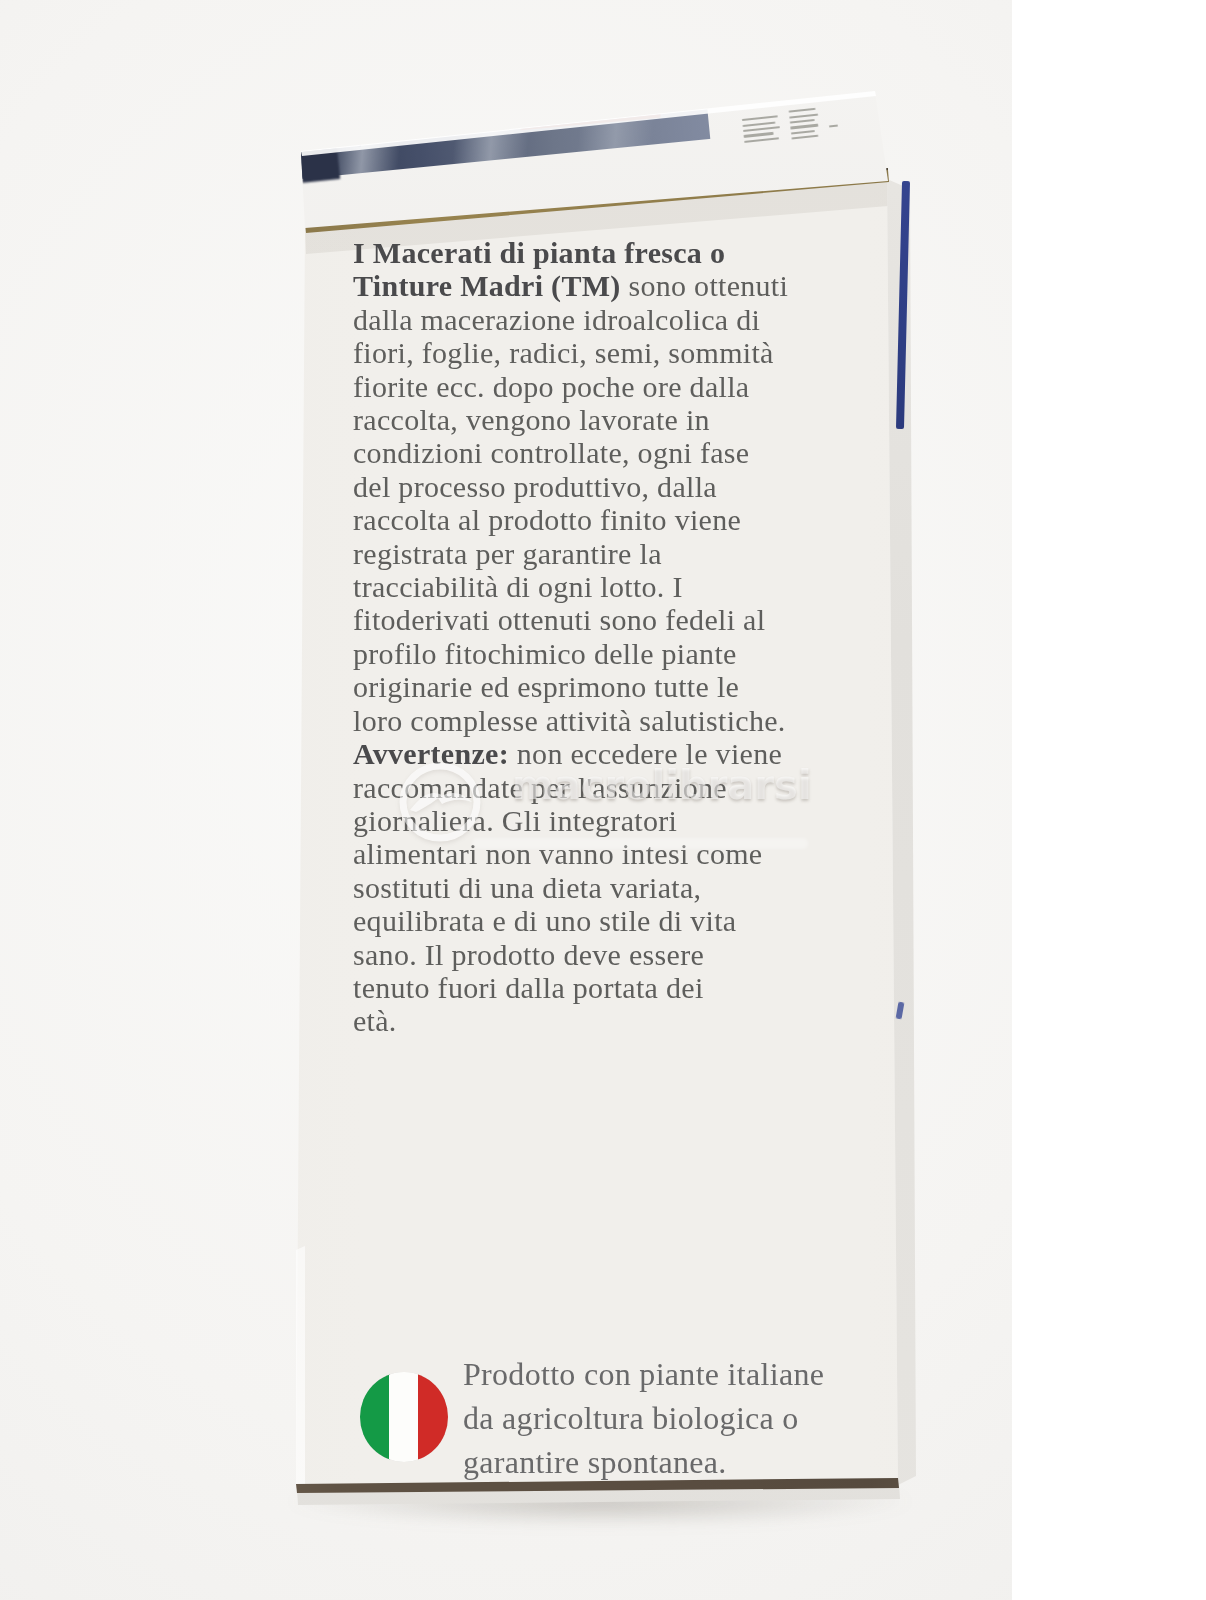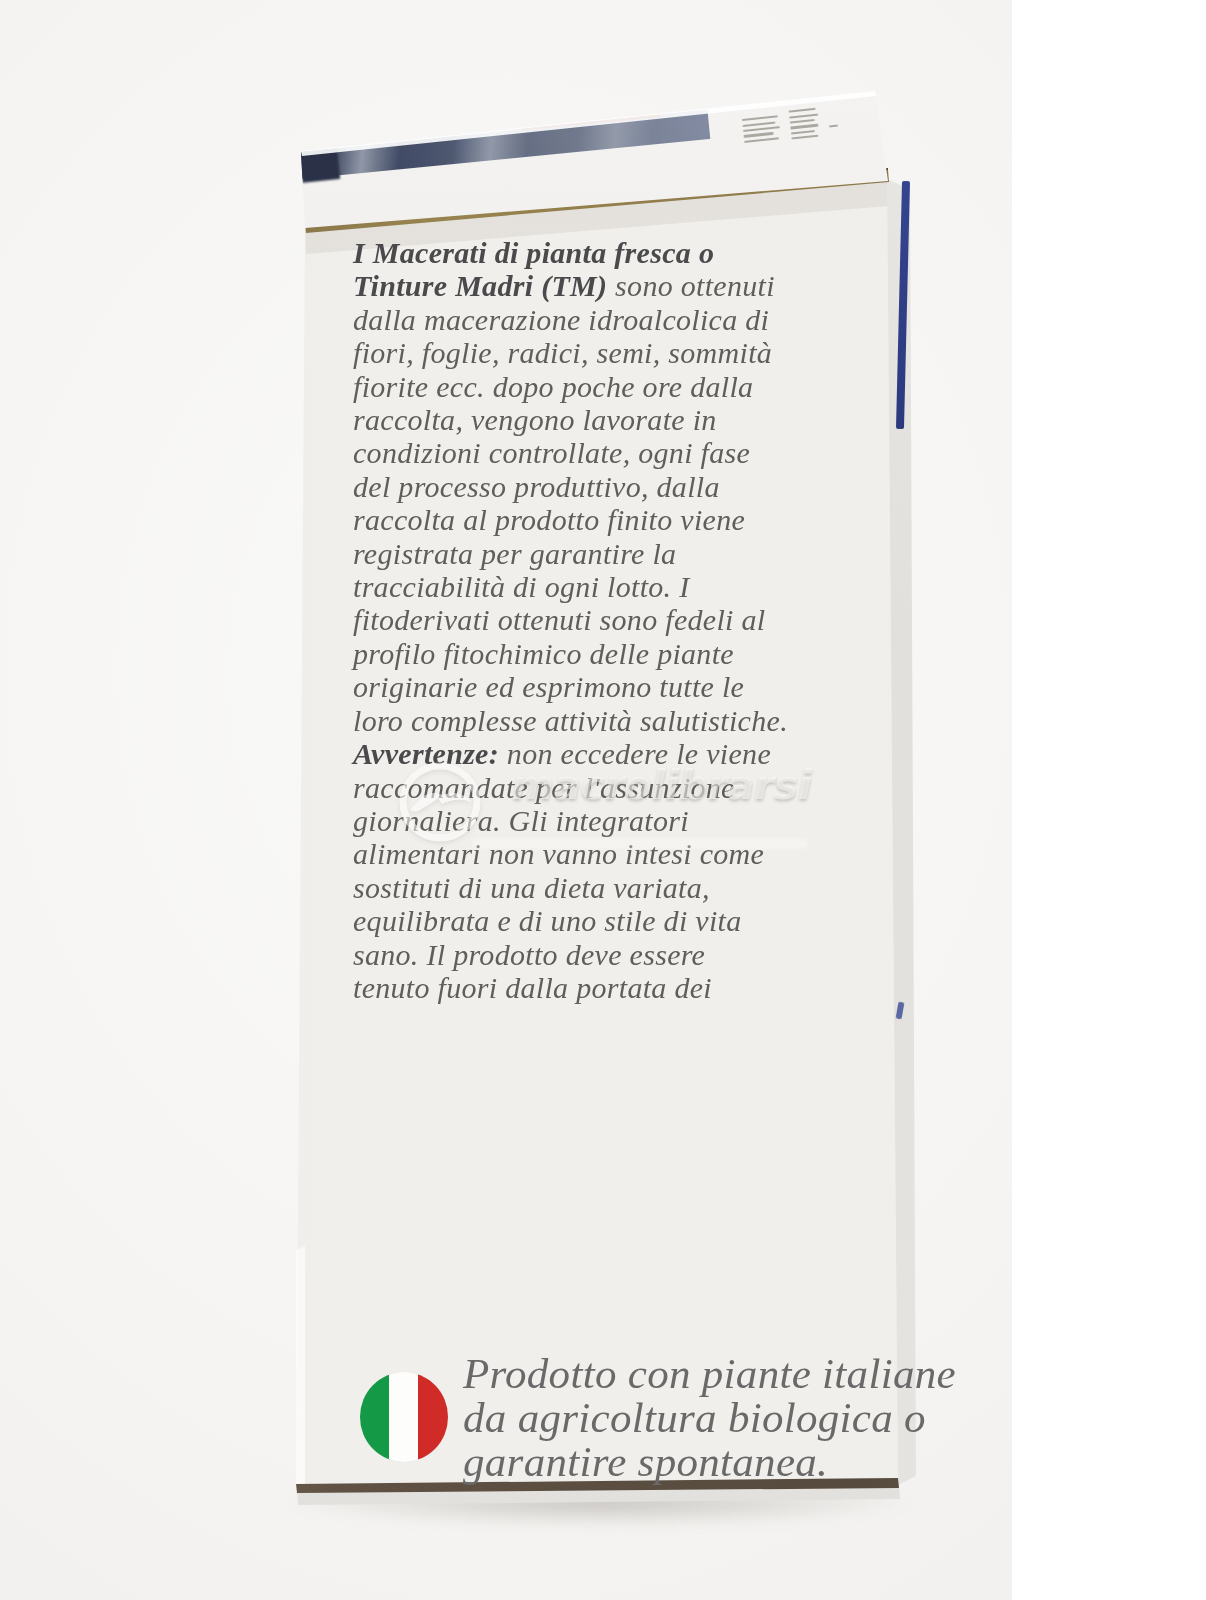--- a/index.html
+++ b/index.html
@@ -2,21 +2,20 @@
 <html><head>
 <meta charset="utf-8">
 <style>
   html,body{margin:0;padding:0;}
   #canvas{
     position:relative;
     width:1012px;height:1600px;
     overflow:hidden;
     background:radial-gradient(120% 90% at 50% 42%, #fafaf9 0%, #f5f4f2 55%, #eeedeb 100%);
     font-family:"Liberation Serif","DejaVu Serif",serif;
-    font-style:italic;
   }
   .layer{position:absolute;left:0;top:0;width:1206px;height:1600px;}
 
   
   .face{
     clip-path:polygon(305px 227px, 887px 179px, 898px 1485px, 296px 1491px);
     background:linear-gradient(to right,#e5e3df 0%,#eeece8 4%,#f1efeb 30%,#f1efeb 72%,#eeece8 94%,#e8e6e2 100%);
   }
   .face-top-shade{
     clip-path:polygon(305px 227px, 887px 179px, 888px 206px, 306px 254px);
@@ -151,21 +150,21 @@
   }
 
   
   .flag{
     position:absolute;left:360px;top:1372px;width:88px;height:90px;border-radius:50%;
     overflow:hidden;box-shadow:inset 0 0 3px rgba(60,60,60,.25);
   }
   .flag .stripe{position:absolute;top:0;height:100%;width:34%;}
   .origin-text{
     position:absolute;left:463px;top:1352px;
-    font-size:43px;line-height:44px;letter-spacing:.3px;color:#69696a;
+    font-size:32px;line-height:44px;letter-spacing:.3px;color:#69696a;
   }
   .origin-text div{white-space:nowrap;}
 </style>
 </head>
 <body>
 
 <div id="canvas">
 
   <div class="ground-shadow"></div>
   <div class="layer bottom-strip"></div>
@@ -234,20 +233,21 @@
       <div class="tline"><span>originarie ed esprimono tutte le</span></div>
       <div class="tline"><span>loro complesse attività salutistiche.</span></div>
       <div class="tline"><span class="b">Avvertenze:</span><span> non eccedere le viene</span></div>
       <div class="tline"><span>raccomandate per l'assunzione</span></div>
       <div class="tline"><span>giornaliera. Gli integratori</span></div>
       <div class="tline"><span>alimentari non vanno intesi come</span></div>
       <div class="tline"><span>sostituti di una dieta variata,</span></div>
       <div class="tline"><span>equilibrata e di uno stile di vita</span></div>
       <div class="tline"><span>sano. Il prodotto deve essere</span></div>
       <div class="tline"><span>tenuto fuori dalla portata dei</span></div>
+      <div class="tline"><span>età.</span></div>
     </div>
 
   <div class="watermark">
     <svg width="84" height="84" viewBox="0 0 84 84">
       <ellipse cx="42" cy="42" rx="37" ry="36" fill="none" stroke="#ffffff" stroke-width="7"></ellipse>
       <path d="M12 50 C 24 34, 34 30, 44 35 C 38 40, 30 46, 18 52 Z" fill="#ffffff"></path>
       <path d="M40 38 C 52 30, 64 32, 74 42 C 62 38, 52 40, 44 44 Z" fill="#ffffff"></path>
     </svg>
     <div class="wm-word">macrolibrarsi</div>
     <div class="wm-subbar"></div>

